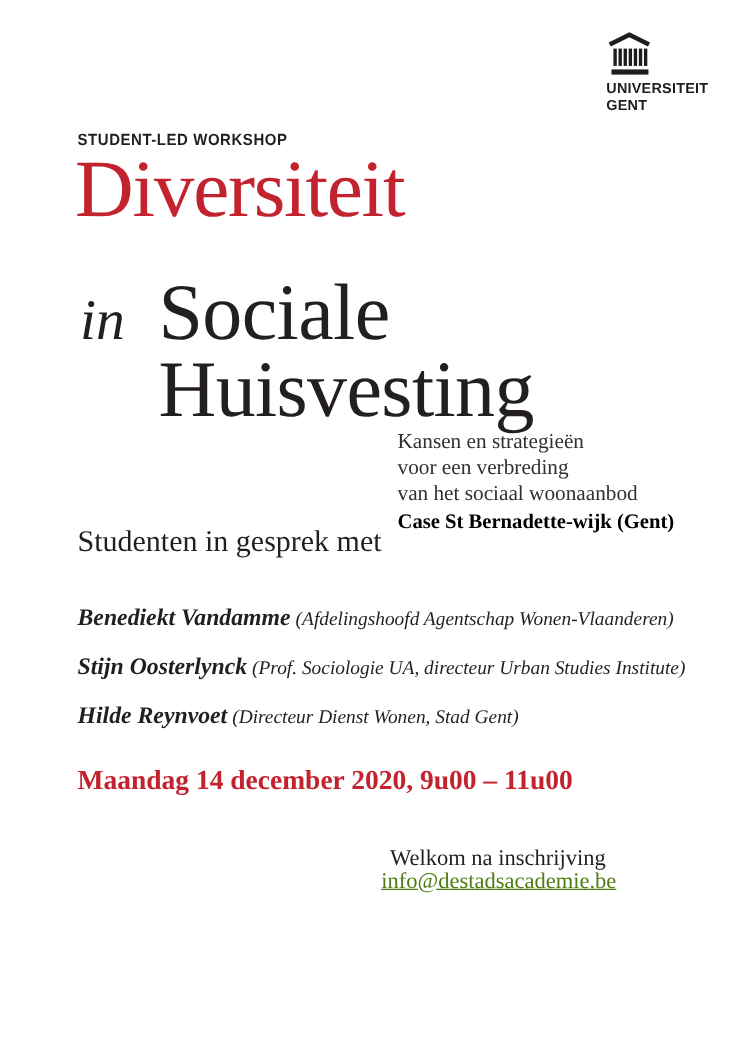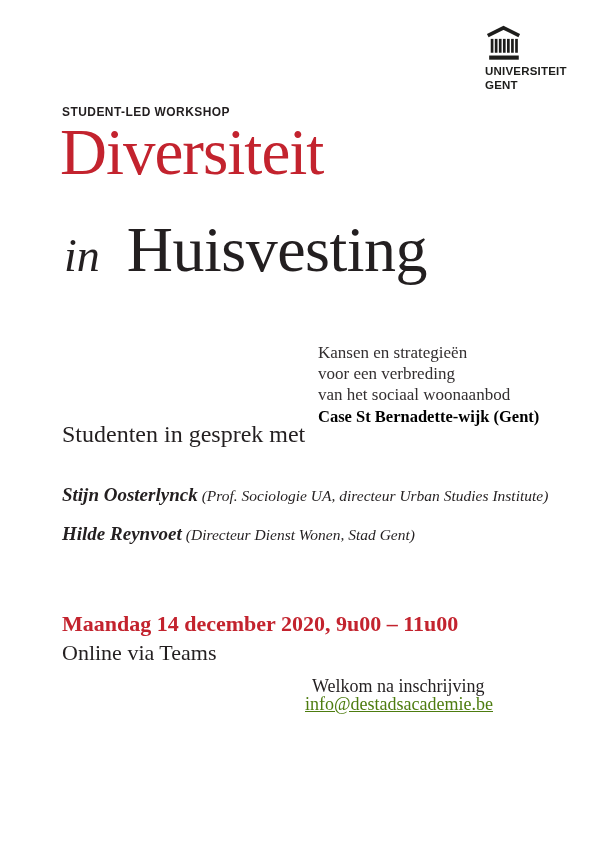--- a/index.html
+++ b/index.html
@@ -79,46 +79,50 @@
     </div>
   </div>
 
   <div class="kicker">STUDENT-LED WORKSHOP</div>
 
   <h1 class="title-red">Diversiteit</h1>
 
   <div class="title-main">
     <span class="title-in">in</span>
     <div class="title-black">
+      <div>Sociale</div>
       <div>Huisvesting</div>
     </div>
   </div>
 
   <div class="subtitle">
     <div>Kansen en strategieën</div>
     <div>voor een verbreding</div>
     <div>van het sociaal woonaanbod</div>
     <div class="case">Case St Bernadette-wijk (Gent)</div>
   </div>
 
   <div class="speakers-intro">Studenten in gesprek met</div>
 
   <div class="speakers">
     <div class="speaker">
+      <span class="name">Benediekt Vandamme</span>
+      <span class="role">(Afdelingshoofd Agentschap Wonen-Vlaanderen)</span>
+    </div>
+    <div class="speaker">
       <span class="name">Stijn Oosterlynck</span>
       <span class="role">(Prof. Sociologie UA, directeur Urban Studies Institute)</span>
     </div>
     <div class="speaker">
       <span class="name">Hilde Reynvoet</span>
       <span class="role">(Directeur Dienst Wonen, Stad Gent)</span>
     </div>
   </div>
 
   <div class="event-date">Maandag 14 december 2020, 9u00 – 11u00</div>
-  <div class="event-location">Online via Teams</div>
 
   <div class="registration">
     <div class="note">Welkom na inschrijving</div>
     <a>info@destadsacademie.be</a>
   </div>
 
   <div class="stads">
     <div class="stads-line1"><span>STAD</span><span class="rot-s">S</span></div>
     <div class="stads-line2"><span class="rot-a">A</span><span>CADEMIE</span></div>
   </div>

